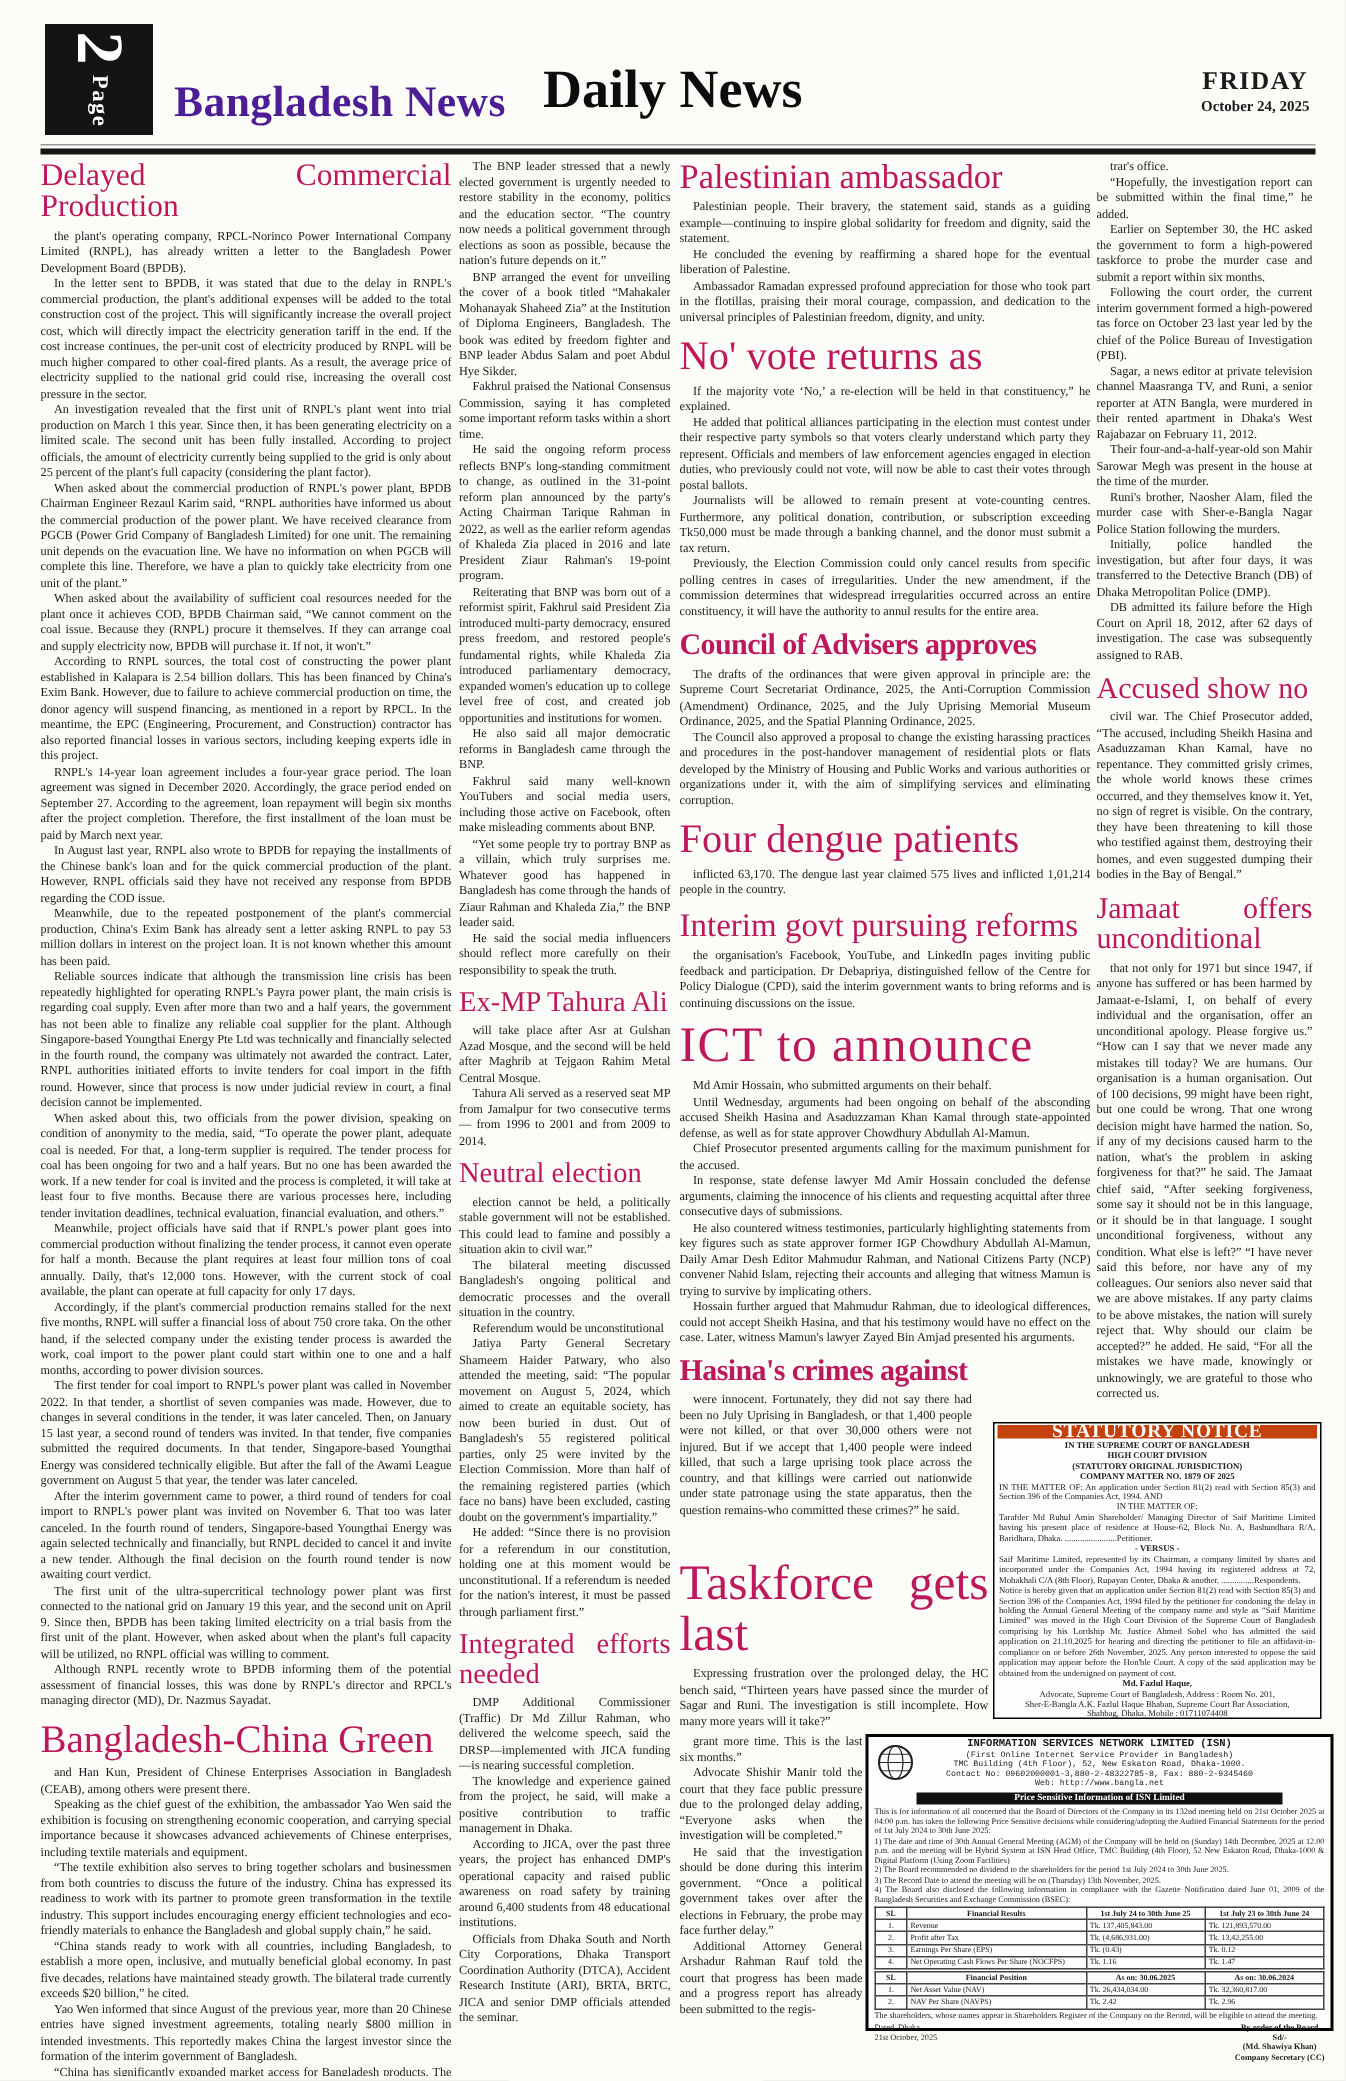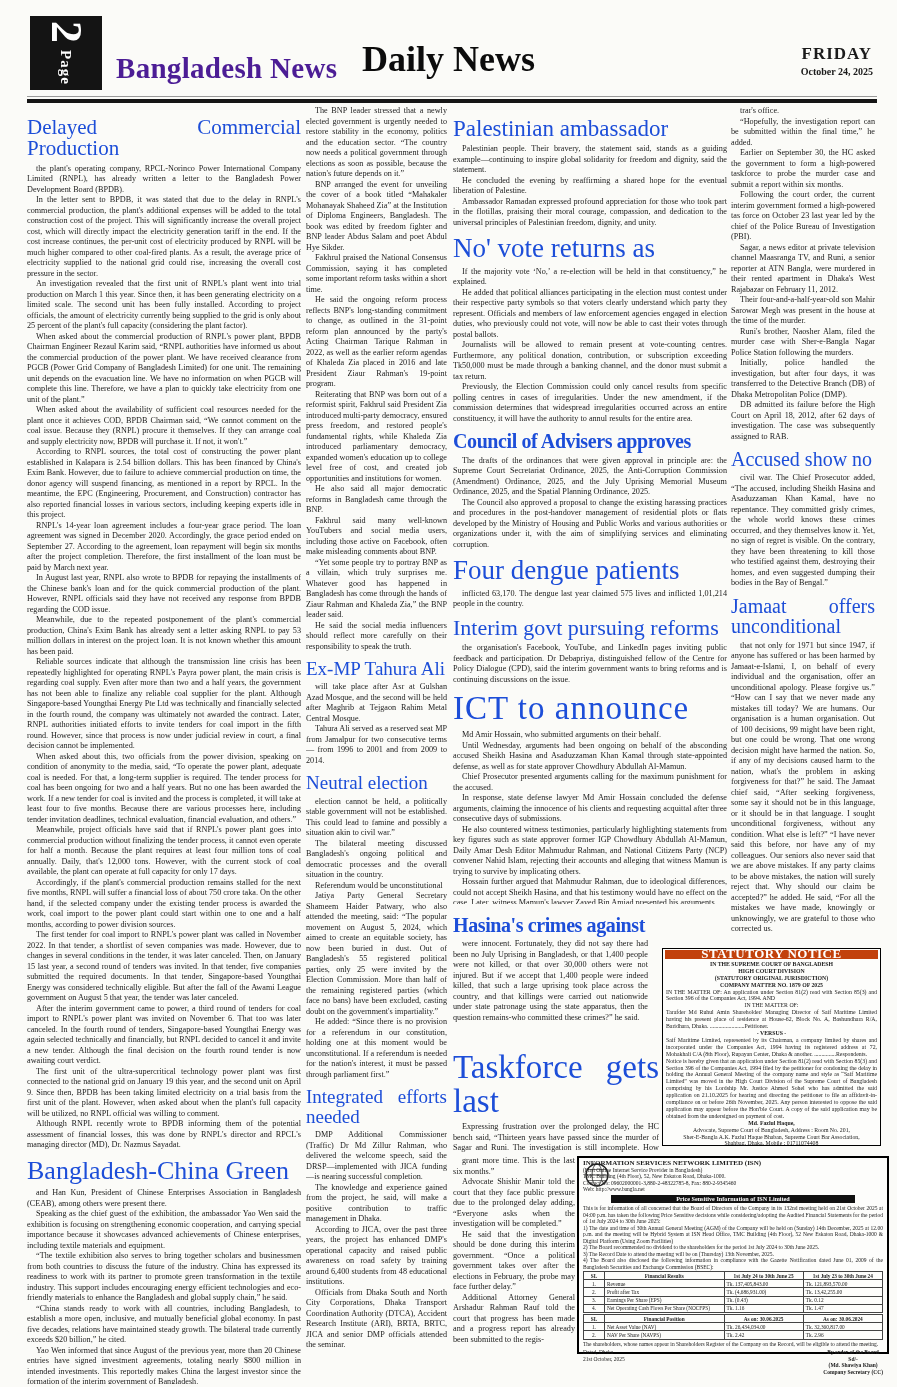--- a/index.html
+++ b/index.html
@@ -21,21 +21,21 @@
   
   .col{position:absolute;top:106px;overflow:hidden;text-align:justify;}
   #col1{left:27px;width:274px;height:1278px;}
   #col2{left:306px;width:141px;height:1278px;}
   #col3a{left:453px;width:274px;height:798px;}
   #col3h{left:453px;top:904px;width:274px;height:136px;}
   #col3t1{left:453px;top:1040px;width:206px;height:112px;}
   #col3t2{left:453px;top:1156px;width:122px;height:226px;}
   #col4{left:731px;width:144px;height:842px;}
   .col p{margin:0;text-indent:9px;font-size:8.2px;line-height:10.5px;}
-  .hl{font-weight:normal;color:#1d4ed8;margin:11px 0 4px;line-height:1.02;}
+  .hl{font-weight:normal;color:#be185d;margin:0 0 4px;line-height:1.02;}
   .mt{margin-top:7px;}
   .s21{font-size:21px;}
   .s26{font-size:26px;}
   .s24{font-size:33px;}
   .s19{font-size:19px;}
   .s23{font-size:23px;}
   .s27{font-size:27px;}
   .s33{font-size:33px;letter-spacing:1px;}
   .s22{font-size:22px;}
   .s20{font-size:20px;}
@@ -44,21 +44,21 @@
   
   .stx{position:absolute;left:662px;top:948px;width:219px;height:198px;background:#fdfdfb;
        border:1px solid #000;box-sizing:border-box;padding:2px 3px;font-size:5.8px;line-height:6.9px;text-align:justify;}
   .stx .bar{background:#c2410c;color:#fff;text-align:center;font-size:13px;font-weight:bold;
        letter-spacing:0.5px;padding:1px 0;margin:-1px -1px 2px -1px;}
   .stx .c{text-align:center;}
   .stx .b{font-weight:bold;}
   
   .isn{position:absolute;left:577px;top:1156px;width:312px;height:198px;background:#fdfdfb;
        border:2px solid #000;box-sizing:border-box;padding:2px 4px;font-size:5.5px;line-height:6.5px;text-align:justify;}
-  .isn .hd{text-align:left;}
+  .isn .hd{text-align:center;font-family:Liberation Mono, monospace;}
   .isn .nm{font-size:7px;font-weight:bold;}
   .isn .bar2{background:#111;color:#fff;text-align:center;font-size:6.2px;font-weight:bold;padding:1px 0;margin:2px 28px;}
   .isn table{width:100%;border-collapse:collapse;margin:1px 0;}
   .isn td,.isn th{border:0.5px solid #444;font-size:5.3px;line-height:6.2px;padding:0.5px 2px;text-align:left;}
   .isn th{font-weight:bold;text-align:center;}
   .isn .sl{width:7%;text-align:center;}
   .isn .lab{width:40%;}
   .isnfoot{display:flex;justify-content:space-between;margin-top:2px;}
   .isnfoot .rgt{text-align:center;font-weight:bold;}
   .logo{position:absolute;left:5px;top:4px;}

